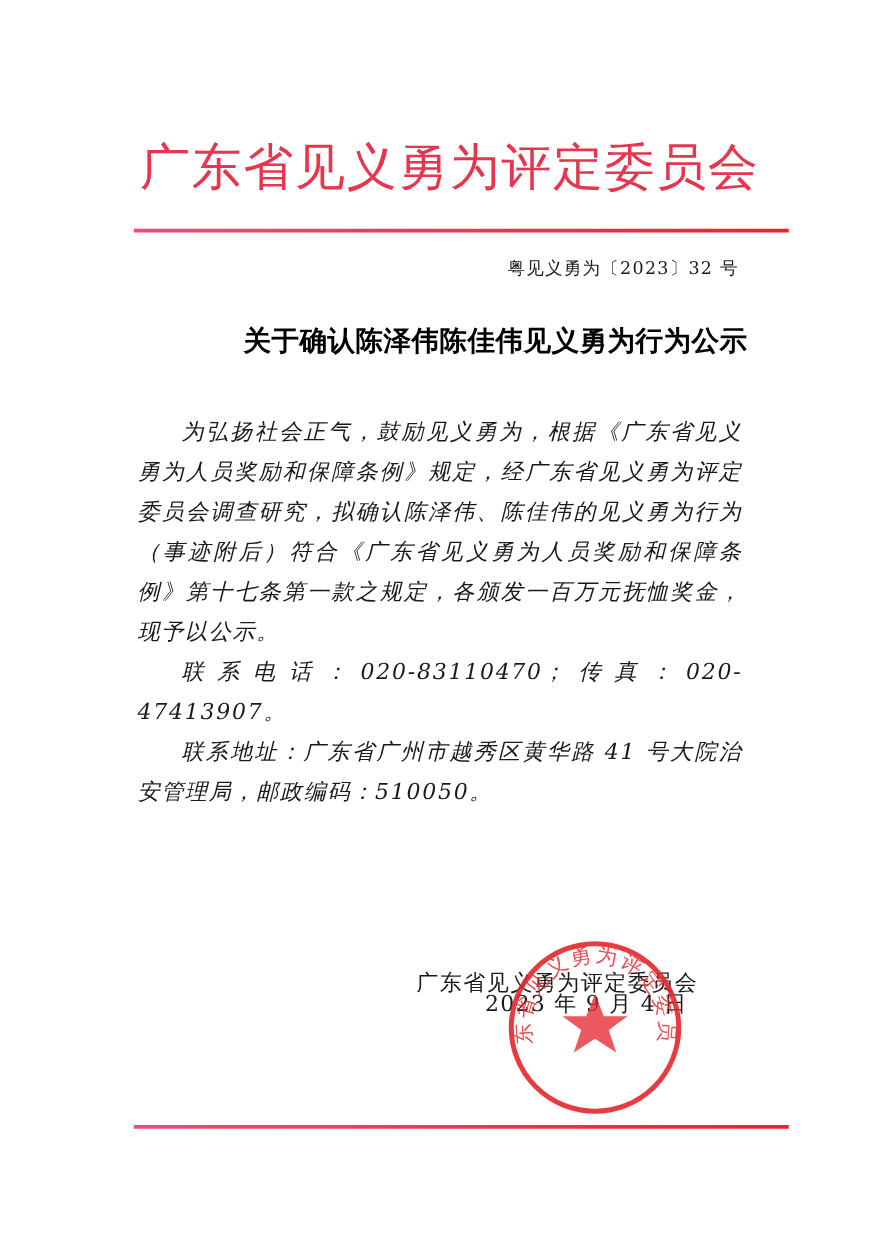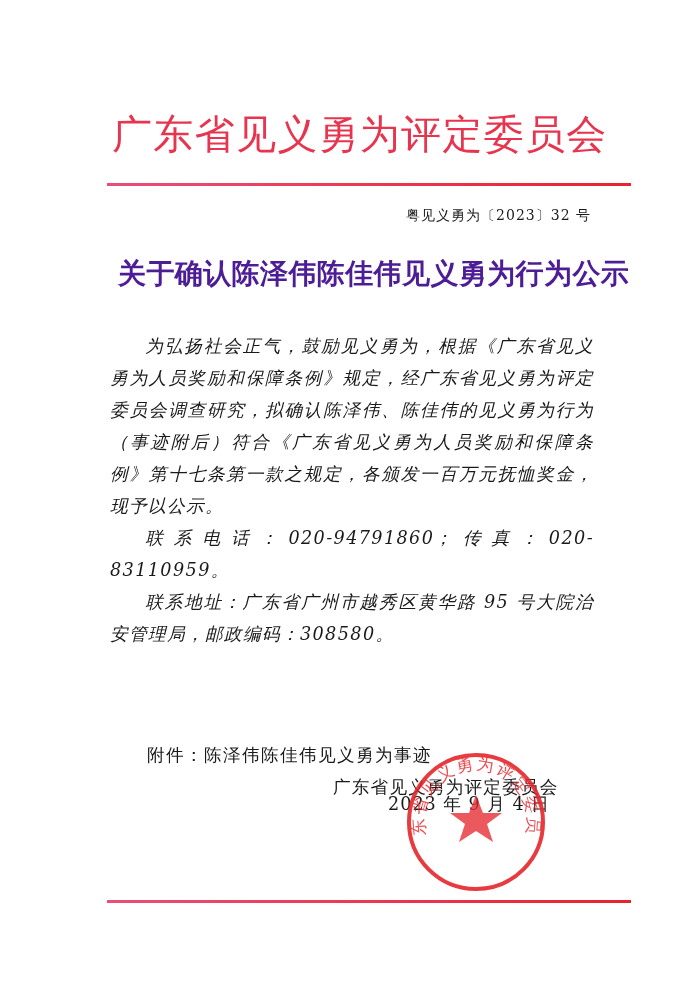--- a/index.html
+++ b/index.html
@@ -20,21 +20,21 @@
     }
     .rule.top { top: 183px; }
     .rule.bottom { top: 900px; }
     .doc-number {
       position: absolute; right: 101px; top: 203px;
       font-size: 14px; line-height: 24px; letter-spacing: 1px; white-space: nowrap;
     }
     .notice-title {
       position: absolute; left: 118px; top: 258px; width: 480px;
       font-family: "DejaVu Sans", "Liberation Sans", sans-serif; font-weight: bold;
-      font-size: 28px; line-height: 32px; white-space: nowrap; letter-spacing: 0.4px; color: #4c1d95; text-align: right;
+      font-size: 22px; line-height: 32px; white-space: nowrap; letter-spacing: 0.4px; color: #000000; text-align: right;
     }
     .body {
       position: absolute; left: 110px; top: 330px; width: 484px;
       font-size: 17.6px; line-height: 32px; letter-spacing: 1.4px; text-align: justify;
     }
     .body p { margin: 0; text-indent: 2em; font-style: italic; }
     .attachment {
       position: absolute; left: 147px; top: 743px;
       font-size: 17.6px; line-height: 24px; letter-spacing: 1.4px; white-space: nowrap;
     }
@@ -57,25 +57,24 @@
 <div class="page">
   <div class="header-title">广东省见义勇为评定委员会</div>
   <div class="rule top"></div>
 
   <div class="doc-number">粤见义勇为〔2023〕32 号</div>
 
   <div class="notice-title">关于确认陈泽伟陈佳伟见义勇为行为公示</div>
 
   <div class="body">
     <p>为弘扬社会正气，鼓励见义勇为，根据《广东省见义勇为人员奖励和保障条例》规定，经广东省见义勇为评定委员会调查研究，拟确认陈泽伟、陈佳伟的见义勇为行为（事迹附后）符合《广东省见义勇为人员奖励和保障条例》第十七条第一款之规定，各颁发一百万元抚恤奖金，现予以公示。</p>
-    <p>联系电话：020-94791860；传真：020-83110959。</p>
-    <p>联系地址：广东省广州市越秀区黄华路 95 号大院治安管理局，邮政编码：308580。</p>
+    <p>联系电话：020-83110470；传真：020-47413907。</p>
+    <p>联系地址：广东省广州市越秀区黄华路 41 号大院治安管理局，邮政编码：510050。</p>
   </div>
 
-  <div class="attachment">附件：陈泽伟陈佳伟见义勇为事迹</div>
   <div class="signature">广东省见义勇为评定委员会</div>
   <div class="sign-date">2023 年 9 月 4 日</div>
 
   <svg class="seal" viewBox="0 0 142 142" xmlns="http://www.w3.org/2000/svg">
     <defs>
       <path id="sealArc" d="M 22 88 A 52 52 0 1 1 120 88"></path>
     </defs>
     <circle cx="71" cy="71" r="67" fill="none" stroke="#e5262c" stroke-width="4"></circle>
     <polygon points="71,44 78,62 97,62 82,73 88,91 71,80 54,91 60,73 45,62 64,62" fill="#e5262c" opacity="0.85"></polygon>
     <text font-size="17" fill="#e5262c" font-family="DejaVu Sans, sans-serif" letter-spacing="2" opacity="0.9">

